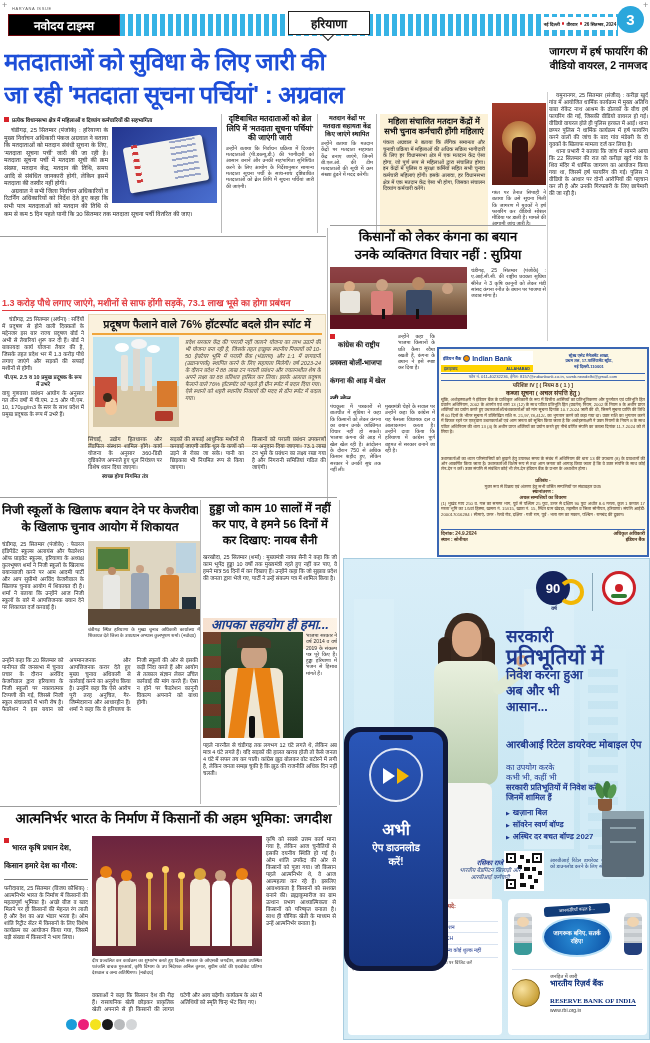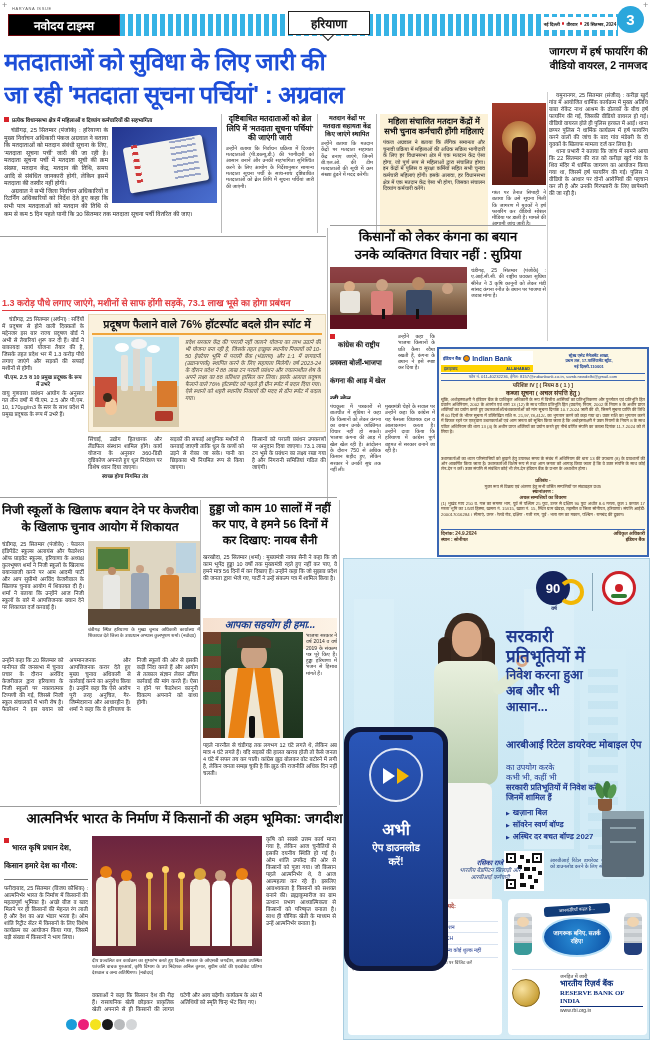--- a/index.html
+++ b/index.html
@@ -120,21 +120,21 @@
   </div>
   <div class="vr" style="left:547px;top:92px;height:249px;background:#cfcfcf"></div>
 
   <div class="hr" style="left:0;top:236px;width:326px"></div>
   <div class="a nw" style="left:2px;top:296px;width:302px;height:15px;color:#e23b3f;font-weight:700;font-size:9px;border-bottom:1.5px solid #e23b3f">1.3 करोड़ पौधे लगाए जाएंगे, मशीनों से साफ होंगी सड़कें, 73.1 लाख भूसे का होगा प्रबंधन</div>
   <div class="a j f55" style="left:2px;top:316px;width:82px;height:190px;color:#2a2a2a">
     <p class="ind">चंडीगढ़, 25 सितम्बर (अर्चना) : सर्दियों में प्रदूषण से होने वाली दिक्कतों के मद्देनजर इस बार राज्य प्रदूषण बोर्ड ने अभी से तैयारियां शुरू कर दी हैं। बोर्ड ने बाकायदा कार्य योजना तैयार की है, जिसके तहत प्रदेश भर में 1.3 करोड़ पौधे लगाए जाएंगे और सड़कों की सफाई मशीनों से होगी।</p>
     <p class="b c" style="margin:2px 0">पी.एम. 2.5 व 10 प्रमुख प्रदूषक के रूप में उभरे</p>
     <p>वायु गुणवत्ता प्रबंधन आयोग के अनुसार गत तीन वर्षों में पी.एम. 2.5 और पी.एम. 10, 170µg/m3 के स्तर के साथ प्रदेश में प्रमुख प्रदूषक के रूप में उभरे हैं।</p>
   </div>
-  <div class="a" style="left:88px;top:314px;width:238px;height:118px;background:#faf1dd;border:1px solid #e6d6b4;padding:3px">
+  <div class="a" style="left:88px;top:314px;width:238px;height:133px;background:#faf1dd;border:1px solid #e6d6b4;padding:3px">
     <div class="b c" style="font-size:11px;line-height:13px;border-bottom:2px solid #f0a63c;padding-bottom:2px">प्रदूषण फैलाने वाले 76% हॉटस्पॉट बदले ग्रीन स्पॉट में</div>
     <div class="photo" style="left:4px;top:22px;width:86px;height:90px;background:linear-gradient(180deg,#bfe3ee 0 55%,#d8c9a8 55% 100%)">
       <div class="figpart" style="left:28px;top:18px;width:7px;height:36px;background:#e8e4dc;border-radius:2px"></div>
       <div class="figpart" style="left:40px;top:12px;width:7px;height:42px;background:#dcd8d0"></div>
       <div class="figpart" style="left:52px;top:20px;width:7px;height:34px;background:#e8e4dc"></div>
       <div class="figpart" style="left:22px;top:6px;width:14px;height:9px;border-radius:50%;background:#fff"></div>
       <div class="figpart" style="left:38px;top:2px;width:16px;height:10px;border-radius:50%;background:#f4f4f4"></div>
       <div class="figpart" style="left:54px;top:8px;width:13px;height:8px;border-radius:50%;background:#fff"></div>
       <div class="figpart" style="left:2px;top:40px;width:22px;height:30px;background:#c9503a"></div>
       <div class="figpart" style="left:64px;top:44px;width:20px;height:26px;background:#d97b2e"></div>
@@ -241,35 +241,35 @@
   <div class="a j f46" style="left:88px;top:627px;width:112px;height:26px;color:#222">चंडीगढ़ स्थित हरियाणा के मुख्य चुनाव अधिकारी कार्यालय में शिकायत देते जिला के उपप्रधान अभ्यास कुलभूषण शर्मा। (नवोदय)</div>
   <div class="a j f55" style="left:2px;top:657px;width:196px;height:146px;column-count:3;column-gap:6px;color:#2a2a2a">उन्होंने कहा कि 20 सितम्बर को पानीपत की जनसभा में चुनाव प्रचार के दौरान अरविंद केजरीवाल द्वारा हरियाणा के निजी स्कूलों पर नकारात्मक टिप्पणी की गई, जिससे निजी स्कूल संचालकों में भारी रोष है। फैडरेशन ने इस बयान को अपमानजनक और आपत्तिजनक करार देते हुए मुख्य चुनाव अधिकारी से कार्रवाई करने का अनुरोध किया है। उन्होंने कहा कि ऐसे आरोप पूरी तरह अनुचित, गैर-जिम्मेदाराना और आधारहीन हैं। शर्मा ने कहा कि वे हरियाणा के निजी स्कूलों की ओर से इसकी कड़ी निंदा करते हैं और आयोग से तत्काल संज्ञान लेकर उचित कार्रवाई की मांग करते हैं। ऐसा न होने पर फैडरेशन कानूनी विकल्प अपनाने को बाध्य होगी।</div>
   <div class="vr" style="left:200px;top:500px;height:304px"></div>
 
   <div class="a" style="left:203px;top:500px;width:134px;height:50px">
     <div class="sec-h c nw" style="font-size:11.5px;line-height:16px">हुड्डा जो काम 10 सालों में नहीं</div>
     <div class="sec-h c nw" style="font-size:11.5px;line-height:16px">कर पाए, वे हमने 56 दिनों में</div>
     <div class="sec-h c nw" style="font-size:11.5px;line-height:16px">कर दिखाए: नायब सैनी</div>
   </div>
   <div class="a j f55" style="left:203px;top:554px;width:134px;height:62px;color:#2a2a2a">खरखौदा, 25 सितम्बर (शर्मा) : मुख्यमंत्री नायब सैनी ने कहा कि जो काम भूपेंद्र हुड्डा 10 वर्षों तक मुख्यमंत्री रहते हुए नहीं कर पाए, वे हमने मात्र 56 दिनों में कर दिखाए हैं। उन्होंने कहा कि जो सुझाव प्रदेश की जनता द्वारा भेजे गए, पार्टी ने उन्हें संकल्प पत्र में शामिल किया है।</div>
-  <div class="a c b nw" style="left:203px;top:618px;width:134px;height:31px;background:linear-gradient(90deg,#f6e0cf,#fdf3e6);color:#1b3f8f;font-size:10px;line-height:13px;font-style:italic">आपका सहयोग ही हमा...</div>
+  <div class="a c b nw" style="left:203px;top:618px;width:134px;height:31px;background:linear-gradient(90deg,#f6e0cf,#fdf3e6);color:#1b3f8f;font-size:13px;line-height:13px;font-style:italic">आपका सहयोग ही हमा...</div>
   <div class="photo" style="left:203px;top:632px;width:100px;height:106px;background:linear-gradient(180deg,#2f4a2f,#1e331e)">
     <div class="figpart" style="left:0;top:0;width:18px;height:106px;background:repeating-linear-gradient(180deg,#b23a2a 0 12px,#3f7d3f 12px 24px);opacity:.5"></div>
     <div class="figpart" style="left:38px;top:10px;width:26px;height:28px;border-radius:45%;background:#caa183"></div>
     <div class="figpart" style="left:34px;top:4px;width:34px;height:12px;border-radius:50% 50% 0 0;background:#4a3a2a"></div>
     <div class="figpart" style="left:22px;top:36px;width:58px;height:70px;background:#efe6d2;border-radius:8px 8px 0 0"></div>
     <div class="figpart" style="left:30px;top:36px;width:16px;height:70px;background:#e98214;transform:skewX(-8deg)"></div>
     <div class="figpart" style="left:56px;top:36px;width:16px;height:70px;background:#e98214;transform:skewX(8deg)"></div>
     <div class="figpart" style="left:46px;top:84px;width:6px;height:22px;background:#111;border-radius:2px"></div>
   </div>
   <div class="a j f5" style="left:306px;top:632px;width:31px;height:106px;color:#2a2a2a">भाजपा सरकार ने वर्ष 2014 व वर्ष 2019 के संकल्प पत्र पूरे किए हैं। हुड्डा हरियाणा में भजन से हिसाब मांगते हैं।</div>
   <div class="a j f55" style="left:203px;top:742px;width:134px;height:62px;color:#2a2a2a">पहले नारनौल से चंडीगढ़ तक लगभग 12 घंटे लगते थे, लेकिन अब मात्र 4 घंटे लगते हैं। यदि सड़कों की हालत खराब होती तो कैसे जनता 4 घंटे में सफर तय कर पाती। कांग्रेस झूठ बोलकर वोट बटोरने में लगी है, लेकिन जनता समझ चुकी है कि झूठ की राजनीति अधिक दिन नहीं चलती।</div>
 
   <div class="hr" style="left:0;top:806px;width:337px"></div>
-  <div class="a sec-h c nw" style="left:16px;top:809px;width:337px;height:20px;font-size:13.5px;line-height:19px">आत्मनिर्भर भारत के निर्माण में किसानों की अहम भूमिका: जगदीश</div>
+  <div class="a sec-h c nw" style="left:5px;top:809px;width:337px;height:20px;font-size:13.5px;line-height:19px">आत्मनिर्भर भारत के निर्माण में किसानों की अहम भूमिका: जगदीश</div>
   <div class="a" style="left:4px;top:836px;width:84px;height:44px;border-bottom:1px solid #777">
     <span class="redsq" style="float:left;margin-top:2px"></span>
     <span class="b" style="font-size:7.5px;line-height:10px">भारत कृषि प्रधान देश, किसान हमारे देश का गौरव: आशा दीदी</span>
   </div>
   <div class="a j f55" style="left:4px;top:885px;width:84px;height:150px;color:#2a2a2a">फरीदाबाद, 25 सितम्बर (विजय कौशिक) : आत्मनिर्भर भारत के निर्माण में किसानों की महत्वपूर्ण भूमिका है। अच्छे बीज व खाद मिलने पर ही किसानों की मेहनत रंग लाती है और देश का अन्न भंडार भरता है। ओम शांति रिट्रीट सेंटर में किसानों के लिए विशेष कार्यक्रम का आयोजन किया गया, जिसमें बड़ी संख्या में किसानों ने भाग लिया।</div>
   <div class="photo" style="left:92px;top:836px;width:170px;height:120px;background:linear-gradient(180deg,#6b2440,#8a3a3a 60%,#5e2430)">
     <div class="figpart" style="left:56px;top:42px;width:3px;height:52px;background:#d9a23a"></div>
     <div class="figpart" style="left:72px;top:36px;width:3px;height:58px;background:#d9a23a"></div>
     <div class="figpart" style="left:88px;top:42px;width:3px;height:52px;background:#d9a23a"></div>
     <div class="figpart" style="left:54px;top:36px;width:7px;height:7px;border-radius:50%;background:#ffd36b"></div>
@@ -312,21 +312,21 @@
       <div class="figpart" style="left:68px;top:26px;width:13px;height:78px;border-radius:8px;background:#35251c"></div>
       <div class="figpart" style="left:38px;top:10px;width:29px;height:36px;border-radius:46%;background:#d9a886"></div>
       <div class="figpart" style="left:20px;top:50px;width:64px;height:124px;border-radius:12px;background:linear-gradient(180deg,#e9f0de,#b9ccae)"></div>
       <div class="figpart" style="left:76px;top:64px;width:36px;height:12px;border-radius:6px;background:#dfe9d4;transform:rotate(-38deg)"></div>
       <div class="figpart" style="left:102px;top:44px;width:12px;height:12px;border-radius:50%;border:3px solid #d9a886"></div>
       <div class="figpart" style="left:26px;top:172px;width:52px;height:128px;border-radius:8px;background:#f4f4f2"></div>
     </div>
 
     <div class="figpart" style="left:162px;top:68px;width:142px;height:108px">
       <div class="b navy nw" style="font-size:17px;line-height:20px">सरकारी</div>
-      <div class="b navy nw" style="font-size:17px;line-height:20px">प्रतिभूतियों में</div>
+      <div class="b navy nw" style="font-size:21px;line-height:20px">प्रतिभूतियों में</div>
       <div class="navy nw" style="font-size:12.5px;line-height:16px;font-weight:600">निवेश करना हुआ</div>
       <div class="navy nw" style="font-size:12.5px;line-height:16px;font-weight:600">अब और भी</div>
       <div class="navy nw" style="font-size:12.5px;line-height:16px;font-weight:600">आसान...</div>
     </div>
 
     <div class="figpart" style="left:162px;top:180px;width:142px;height:64px">
       <div class="b navy" style="font-size:10px;line-height:12px;height:24px;overflow:hidden">आरबीआई रिटेल डायरेक्ट मोबाइल ऐप</div>
       <div class="navy nw" style="font-size:8px;line-height:10px">का उपयोग करके</div>
       <div class="navy nw" style="font-size:8px;line-height:10px">कभी भी, कहीं भी</div>
       <div class="b navy nw" style="font-size:8px;line-height:10px">सरकारी प्रतिभूतियों में निवेश करें,</div>
@@ -422,21 +422,21 @@
       <div style="position:relative;height:66px">
         <div class="figpart" style="left:2px;top:10px;width:18px;height:40px;border-radius:5px;background:repeating-linear-gradient(180deg,#d8dcdf 0 4px,#c3c8cc 4px 8px)"></div>
         <div class="figpart" style="left:5px;top:14px;width:12px;height:10px;border-radius:50%;background:#f0d4b0"></div>
         <div class="figpart" style="left:2px;top:40px;width:18px;height:12px;background:#3a9a9a;border-radius:0 0 5px 5px"></div>
         <div class="figpart" style="left:112px;top:10px;width:18px;height:40px;border-radius:5px;background:repeating-linear-gradient(180deg,#d8dcdf 0 4px,#c3c8cc 4px 8px)"></div>
         <div class="figpart" style="left:115px;top:14px;width:12px;height:10px;border-radius:50%;background:#f0d4b0"></div>
         <div class="figpart" style="left:112px;top:40px;width:18px;height:12px;background:#24407c;border-radius:0 0 5px 5px"></div>
         <div class="figpart c" style="left:32px;top:2px;width:66px;height:10px;background:#123c78;color:#fff;font-size:4.6px;line-height:10px;border-radius:3px;transform:rotate(-4deg)">जानकारियाँ कहत है...</div>
         <div class="figpart c b" style="left:30px;top:14px;width:70px;height:40px;border-radius:50%;background:radial-gradient(circle,#2a8fd8,#0c4ea2);border:2px solid #bfe3f7;color:#fff;font-size:6px;line-height:8px;display:flex;align-items:center;justify-content:center;padding:0 6px">जागरूक बनिए, सतर्क रहिए!</div>
       </div>
-      <div style="display:flex;gap:20px;align-items:center;border-top:1px solid #d9e3f0;padding-top:3px">
+      <div style="display:flex;gap:10px;align-items:center;border-top:1px solid #d9e3f0;padding-top:3px">
         <div style="width:28px;height:28px;border-radius:50%;background:radial-gradient(circle at 35% 35%,#f8e2a0,#caa23a 70%,#8a6a1f);border:1px solid #8a6a1f;flex:none"></div>
         <div>
           <div style="font-size:5px;color:#333">जनहित में जारी</div>
           <div class="b" style="font-size:8px;line-height:9.5px;color:#0d2f7a">भारतीय रिज़र्व बैंक</div>
           <div class="b" style="font-size:6.8px;line-height:8.5px;color:#0d2f7a;font-family:'Liberation Serif','DejaVu Serif',serif;border-bottom:1px solid #0d2f7a;display:inline-block">RESERVE BANK OF INDIA</div>
           <div style="font-size:5px;color:#333">www.rbi.org.in</div>
         </div>
       </div>
     </div>
   </div>

